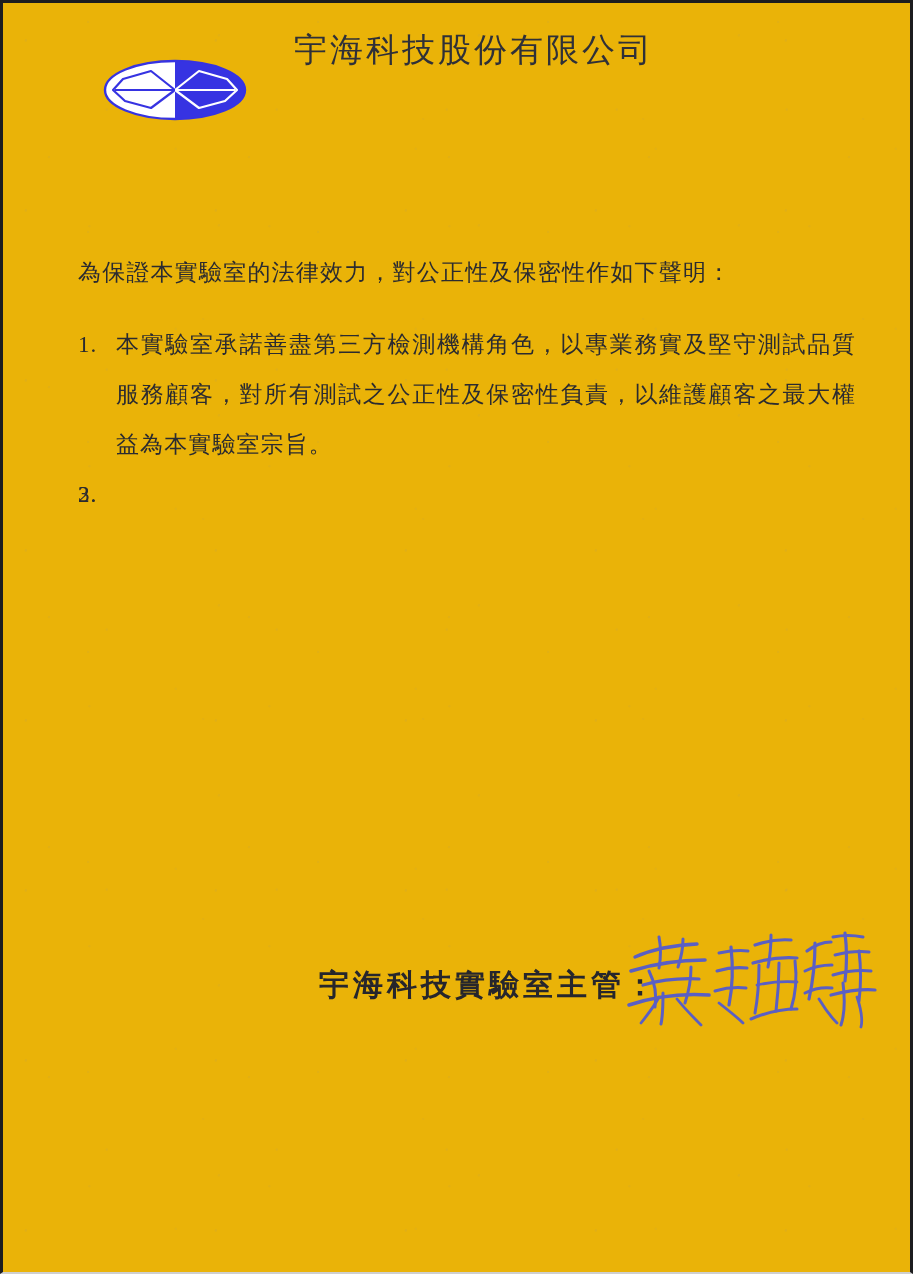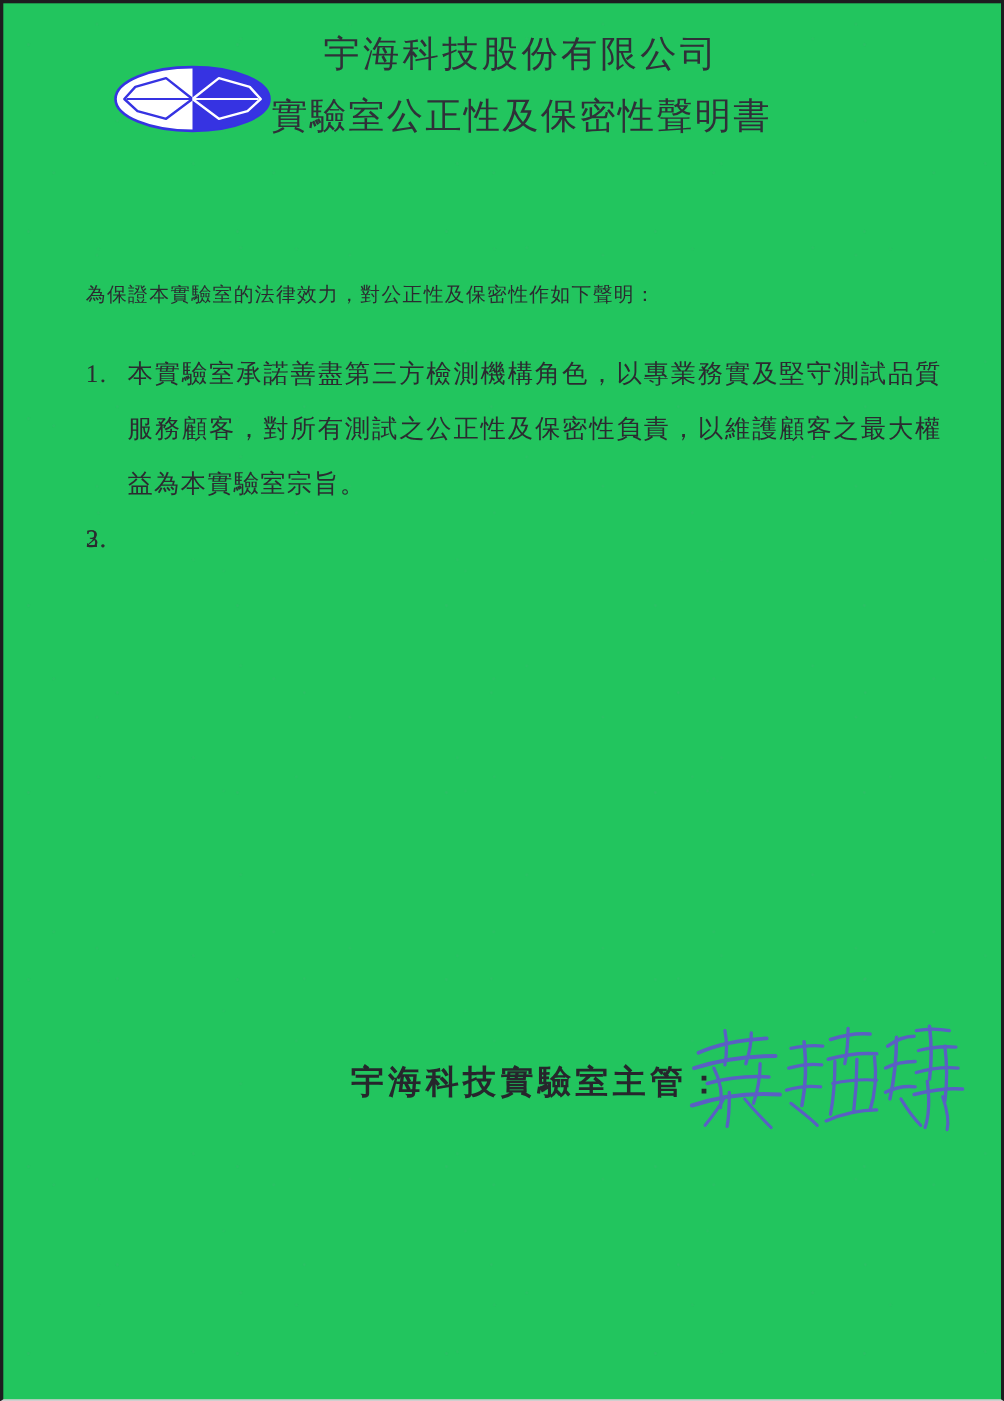--- a/index.html
+++ b/index.html
@@ -5,21 +5,21 @@
 <style>
   html, body {
     margin: 0;
     padding: 0;
     background: #ffffff;
   }
   .page {
     position: relative;
     width: 913px;
     height: 1274px;
-    background: #22c55e;
+    background: #eab308;
     overflow: hidden;
     box-sizing: border-box;
     border-left: 3px solid #1d1d1f;
     border-right: 3px solid #1d1d1f;
     border-top: 3px solid #1d1d1f;
     border-bottom: 2px solid #cfcfcf;
     font-family: "Liberation Serif", "DejaVu Serif", serif;
     color: #2b2b30;
   }
 
@@ -85,21 +85,21 @@
   }
 
   
   .body-block {
     position: absolute;
     left: 75px;
     top: 222px;
     width: 778px;
   }
   .intro {
-    font-size: 18px;
+    font-size: 23px;
     line-height: 50px;
     letter-spacing: 1.2px;
     color: #2b2b30;
     margin-bottom: 22px;
   }
   .clause-list {
     list-style: none;
     margin: 0;
     padding: 0;
   }
@@ -178,21 +178,20 @@
 
         <polygon points="74,31 98,12 126,20 136,31 124,42 98,49" fill="none" stroke="#ffffff" stroke-width="2.2" stroke-linejoin="round"></polygon>
 
         <line x1="14" y1="31" x2="74" y2="31" stroke="#3633e2" stroke-width="1.8"></line>
         <line x1="74" y1="31" x2="134" y2="31" stroke="#ffffff" stroke-width="1.8"></line>
       </svg>
     </div>
 
     <div class="header-titles">
       <div class="company-name">宇海科技股份有限公司</div>
-      <div class="doc-title">實驗室公正性及保密性聲明書</div>
     </div>
   </div>
 
   <div class="body-block">
 
     <p class="intro">為保證本實驗室的法律效力，對公正性及保密性作如下聲明：</p>
 
     <ol class="clause-list">
 
       <li class="clause">

